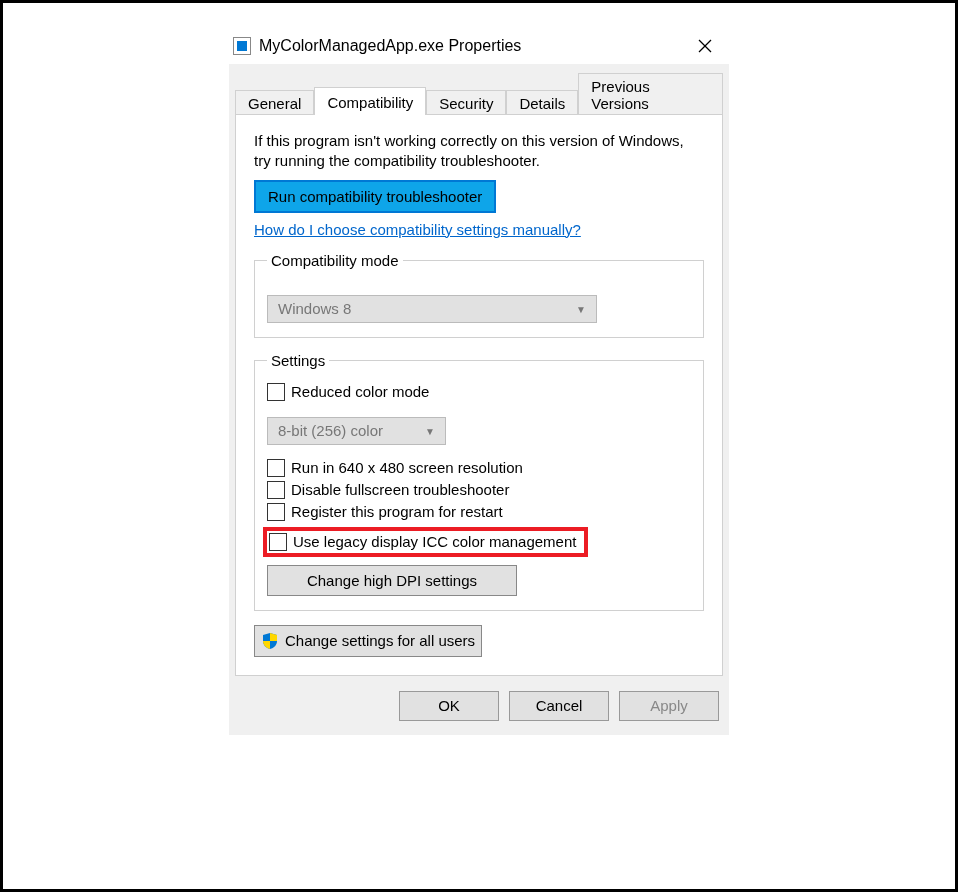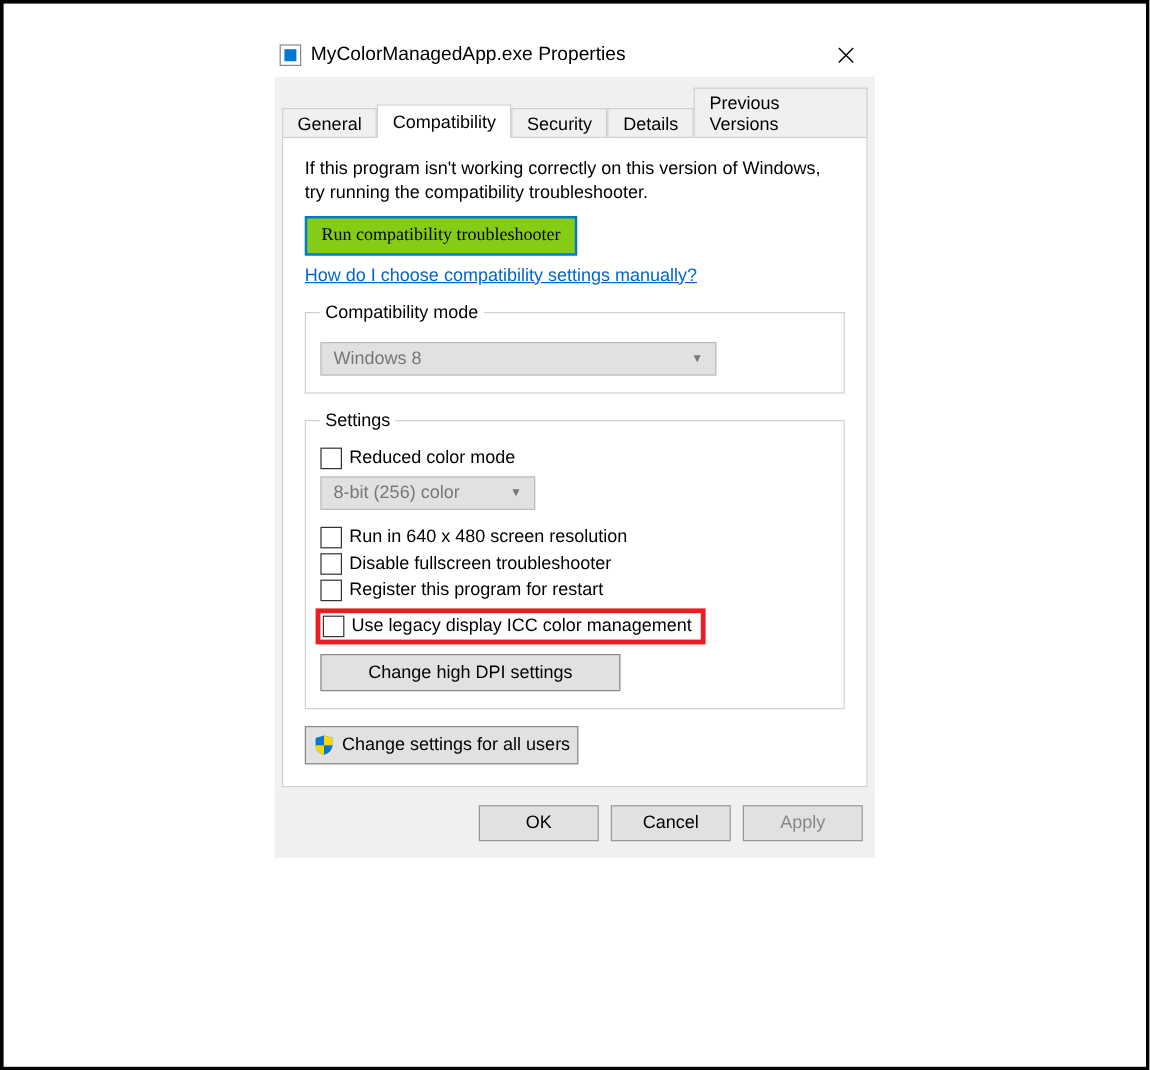--- a/index.html
+++ b/index.html
@@ -85,27 +85,26 @@
     background: #fff;
     border: 1px solid #d0d0d0;
     margin: 0 6px;
     padding: 16px 18px 18px 18px;
     position: relative;
     top: -1px;
   }
   .intro-text { line-height: 1.35; margin-bottom: 8px; }
   .troubleshoot-btn {
     border: 2px solid #0078d4;
-    background: #84cc16;
+    background: #0ea5e9;
     padding: 6px 12px;
     display: inline-block;
     cursor: pointer;
     font-size: 15px;
     margin-bottom: 8px;
-    font-family: Liberation Serif, serif;
   }
   .help-link {
     color: #0066cc;
     text-decoration: underline;
     cursor: pointer;
     display: inline-block;
     margin-bottom: 14px;
   }
   fieldset.groupbox {
     border: 1px solid #d0d0d0;
@@ -131,21 +130,21 @@
   }
   .combo {
     height: 28px;
     width: 330px;
     border: 1px solid #bbb;
     background: #e1e1e1;
     display: flex;
     align-items: center;
     padding: 0 10px;
     color: #777;
-    margin-top: 6px;
+    margin-top: 16px;
     position: relative;
     cursor: default;
   }
   .combo.small { width: 179px; text-align: right; }
   .combo .chevron {
     position: absolute;
     right: 10px;
     top: 50%;
     transform: translateY(-50%);
     font-size: 10px;

